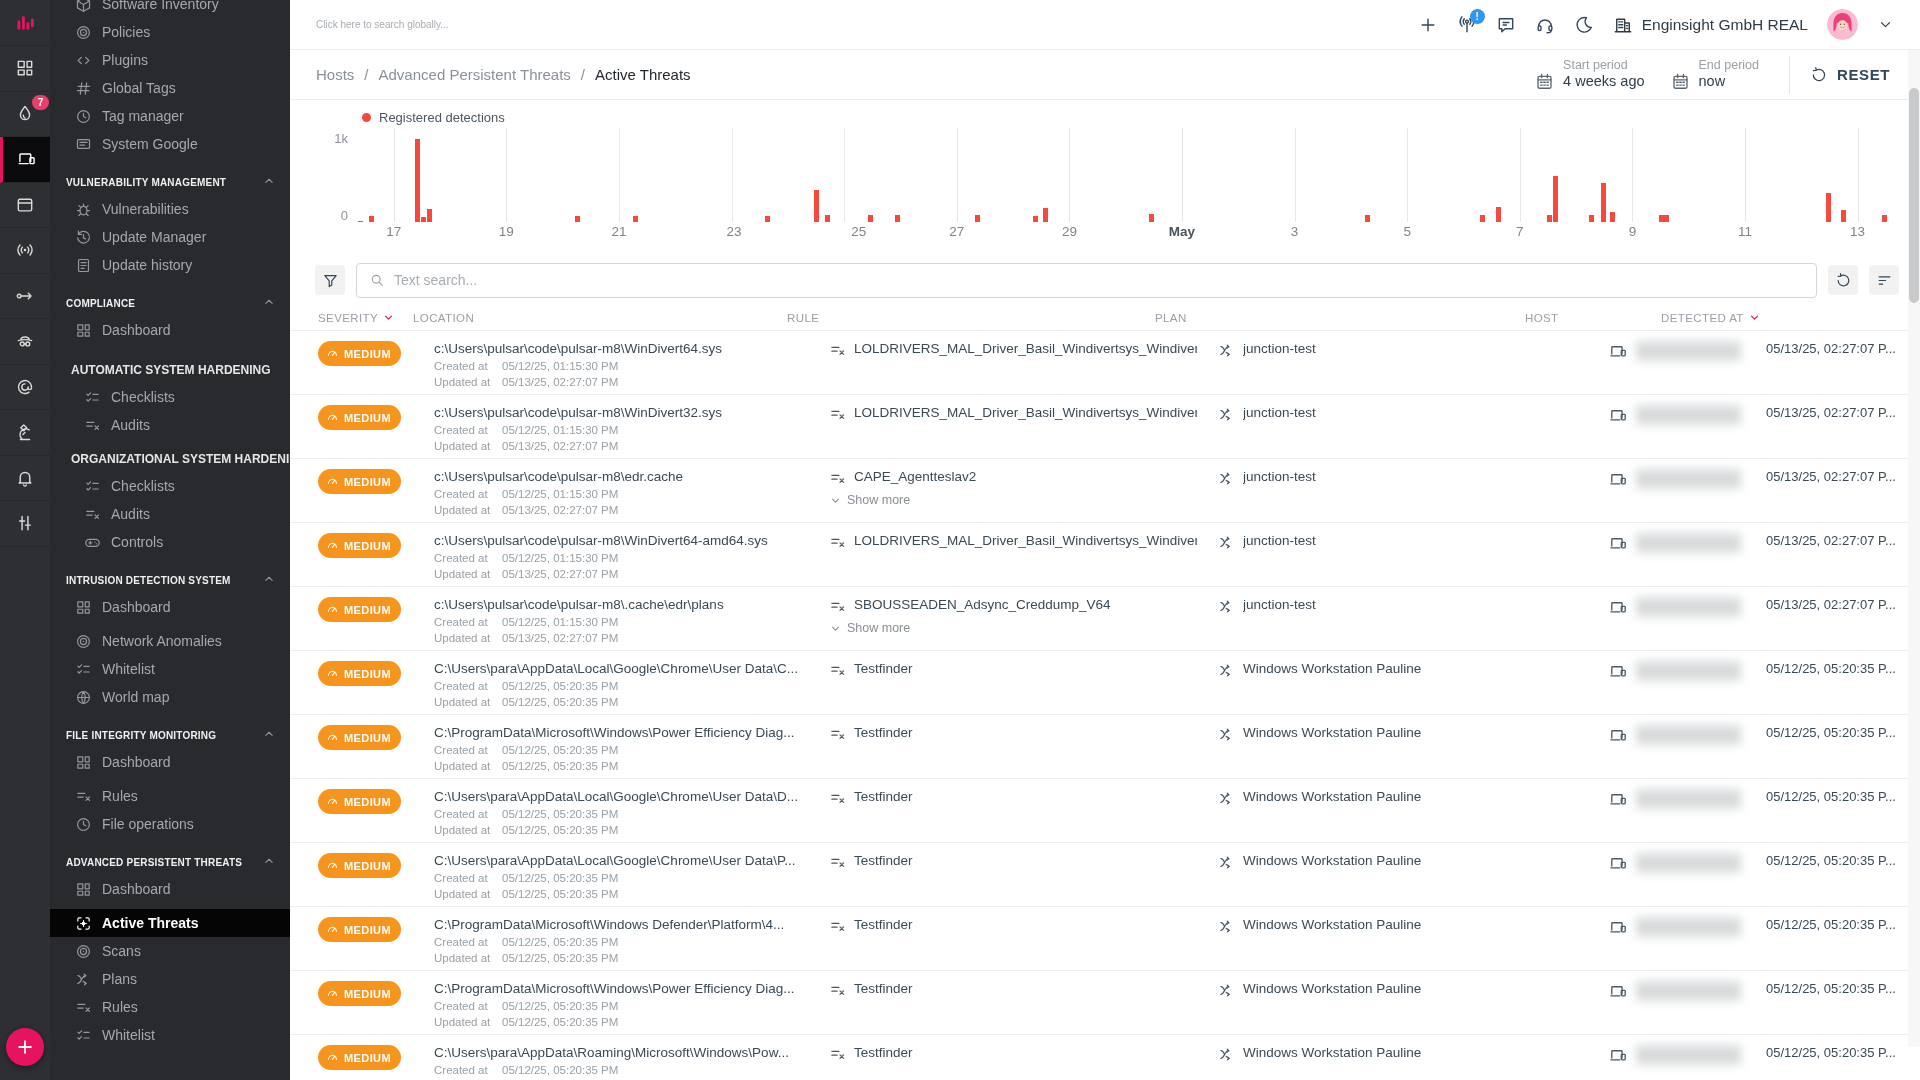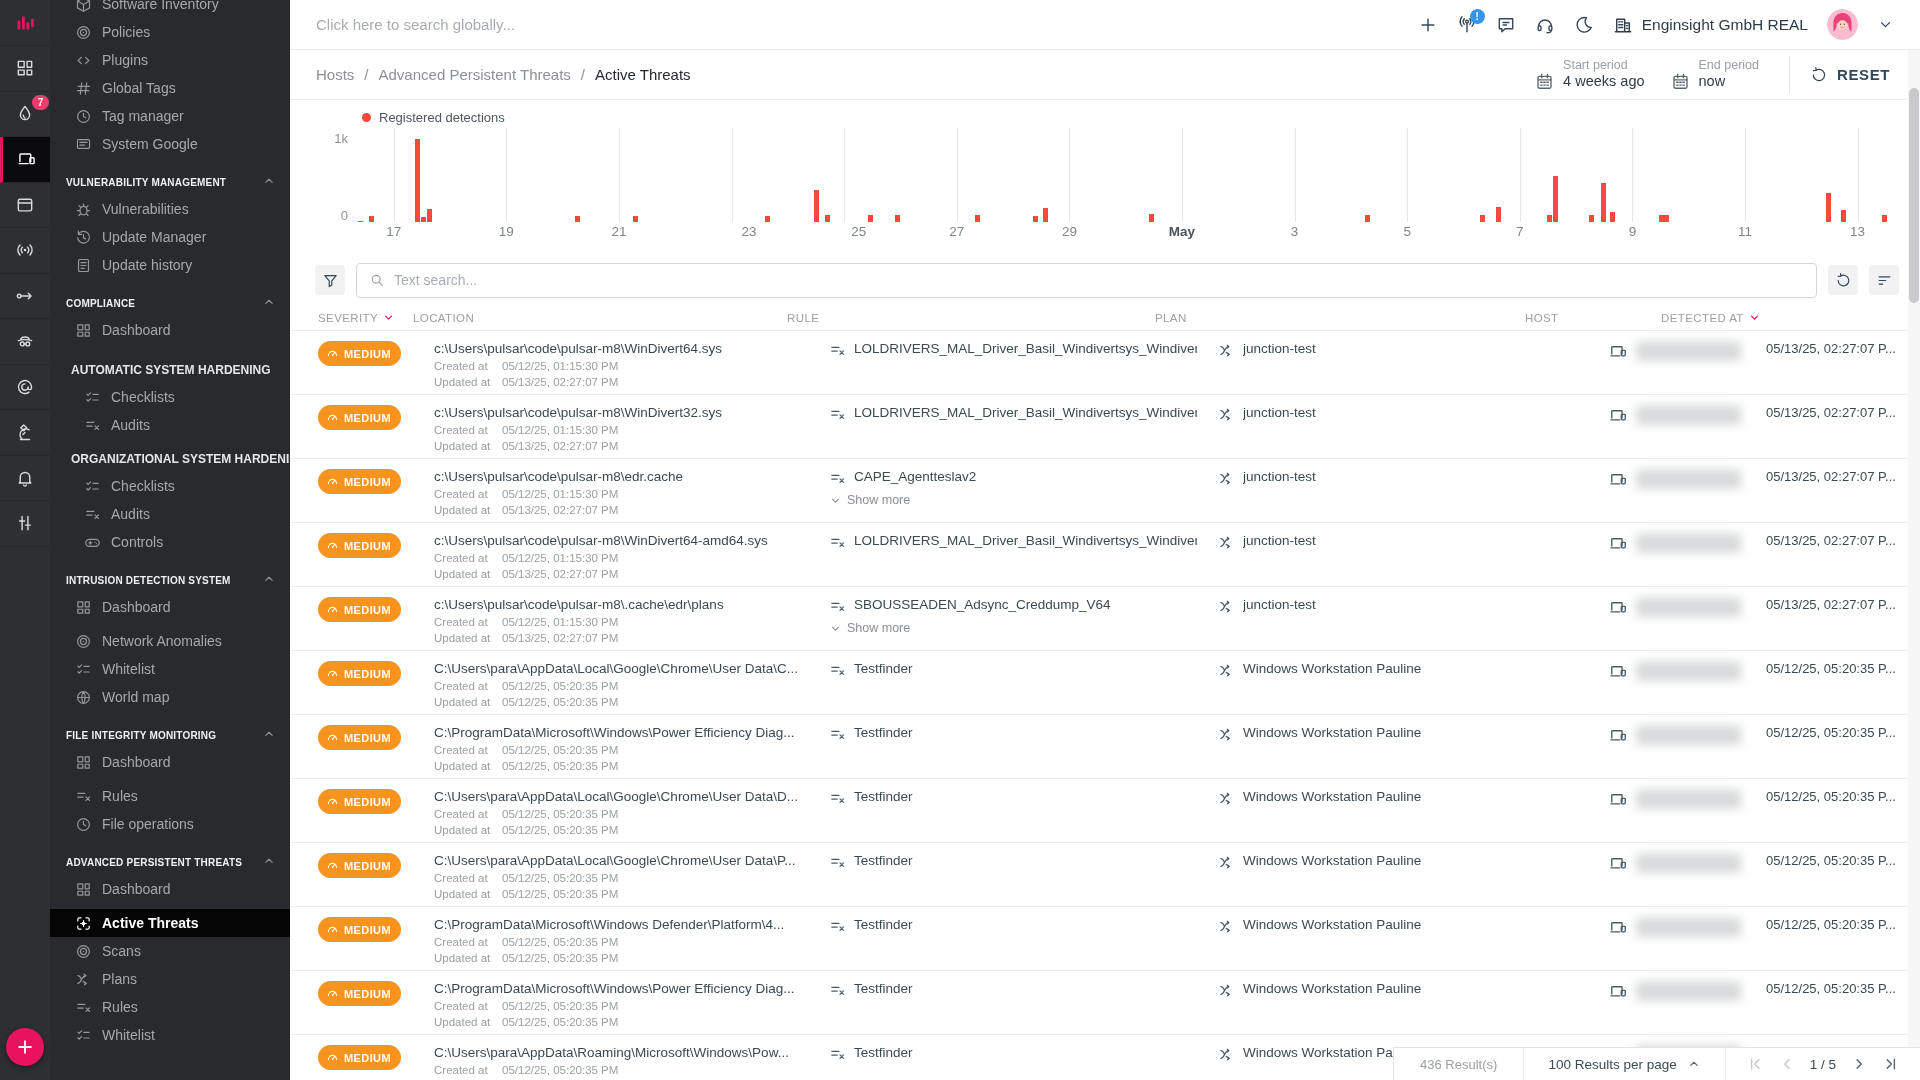--- a/index.html
+++ b/index.html
@@ -27,21 +27,21 @@
   .nav-item.dash { margin-bottom:6px; }
   .nav-item.active { margin-top:6px; background:#050506; color:#fff; font-weight:bold; }
   .nav-item.active .nicon { color:#fff; }
   .nav-header { height:37px; display:flex; align-items:flex-end; justify-content:space-between; padding:0 14px 7px 16px; color:#eef0f1; font-size:10px; font-weight:bold; letter-spacing:.2px; white-space:nowrap; cursor:pointer; }
   .nav-header .chev { width:14px; height:14px; color:#8d9093; fill:none; stroke:currentColor; stroke-width:2; stroke-linecap:round; stroke-linejoin:round; }
   .nav-sub { height:33px; display:flex; align-items:flex-end; padding:0 0 6px 21px; color:#e4e6e7; font-size:12px; font-weight:bold; white-space:nowrap; }
 
   
   .main { position:absolute; left:290px; top:0; width:1630px; height:1080px; background:#fff; }
   .topbar { height:50px; border-bottom:1px solid #ececec; display:flex; align-items:center; padding:0 26px; }
-  .gsearch { flex:1; border:none; outline:none; font-size:15px; color:#ec4899; font-family:inherit; background:transparent; }
+  .gsearch { flex:1; border:none; outline:none; font-size:10px; color:#ec4899; font-family:inherit; background:transparent; }
   .gsearch::placeholder { color:#a7adb3; }
   .top-icons { display:flex; align-items:center; gap:19px; color:var(--dark); }
   .top-icons .ic { cursor:pointer; }
   .iwrap { position:relative; display:block; }
   .dot { position:absolute; top:-6px; right:-8px; width:15px; height:15px; border-radius:50%; background:#2f96f3; color:#fff; font-size:10px; font-weight:bold; display:flex; align-items:center; justify-content:center; font-style:normal; }
   .orgbox { display:flex; align-items:center; gap:9px; color:#2e3c48; font-size:15.5px; cursor:pointer; white-space:nowrap; }
   .avatar { width:31px; height:31px; border-radius:50%; overflow:hidden; display:block; cursor:pointer; }
 
   .crumbbar { height:50px; border-bottom:1px solid #ececec; display:flex; align-items:center; padding:0 20px 0 26px; }
   .bitem { font-size:15px; color:#8b9198; cursor:pointer; }
@@ -705,21 +705,21 @@
         <div class="bar" style="left: 1298.64px; height: 6.64px;"></div>
         <div class="bar" style="left: 1304.27px; height: 6.64px;"></div>
         <div class="bar" style="left: 1466.42px; height: 29.05px;"></div>
         <div class="bar" style="left: 1480.5px; height: 12.45px;"></div>
         <div class="bar" style="left: 1521.6px; height: 6.64px;"></div>
       </div>
     <div id="xlabs"></div>
   <span class="xl" style="left: 103.781px; position: absolute; top: 124px;">17</span>
       <span class="xl" style="left: 216.386px; position: absolute; top: 124px;">19</span>
       <span class="xl" style="left: 328.99px; position: absolute; top: 124px;">21</span>
-      <span class="xl" style="left: 459px; position: absolute; top: 124px;">23</span>
+      <span class="xl" style="left: 444px; position: absolute; top: 124px;">23</span>
       <span class="xl" style="left: 554.199px; position: absolute; top: 124px; text-align: right;">25</span>
       <span class="xl" style="left: 666.803px; position: absolute; top: 124px;">27</span>
       <span class="xl" style="left: 779.408px; position: absolute; top: 124px;">29</span>
       <span class="xl em" style="left: 892.012px; position: absolute; top: 124px;">May</span>
       <span class="xl" style="left: 1004.62px; position: absolute; top: 124px;">3</span>
       <span class="xl" style="left: 1117.22px; position: absolute; top: 124px;">5</span>
       <span class="xl" style="left: 1229.83px; position: absolute; top: 124px;">7</span>
       <span class="xl" style="left: 1342.43px; position: absolute; top: 124px;">9</span>
       <span class="xl" style="left: 1455.03px; position: absolute; top: 124px;">11</span>
       <span class="xl" style="left: 1567.64px; position: absolute; top: 124px;">13</span>
@@ -1228,41 +1228,17 @@
           </svg>
           <span class="hblur"></span>
         </div>
         <div class="c-det">05/12/25, 05:20:35 P...</div>
         <div class="c-act">
           <button class="wl">ADD WHITELIST</button>
         </div>
       </div>
     </div>
 
-  <div class="footer">
-    <span class="fres">436 Result(s)</span>
-    <div class="fpp">
-      <span>100 Results per page</span>
-      <svg>
-          <use href="#i-chevup"></use>
-        </svg>
-    </div>
-    <div class="fpager">
-      <svg class="pgbtn dis">
-          <use href="#i-pgfirst"></use>
-        </svg>
-      <svg class="pgbtn dis">
-          <use href="#i-pgprev"></use>
-        </svg>
-      <span class="fpage">1 / 5</span>
-      <svg class="pgbtn en">
-          <use href="#i-pgnext"></use>
-        </svg>
-      <svg class="pgbtn en">
-          <use href="#i-pglast"></use>
-        </svg>
-    </div>
-  </div>
 
   <div class="sbar">
       <div class="sthumb"></div>
     </div>
 </main>
 
 </body></html>

